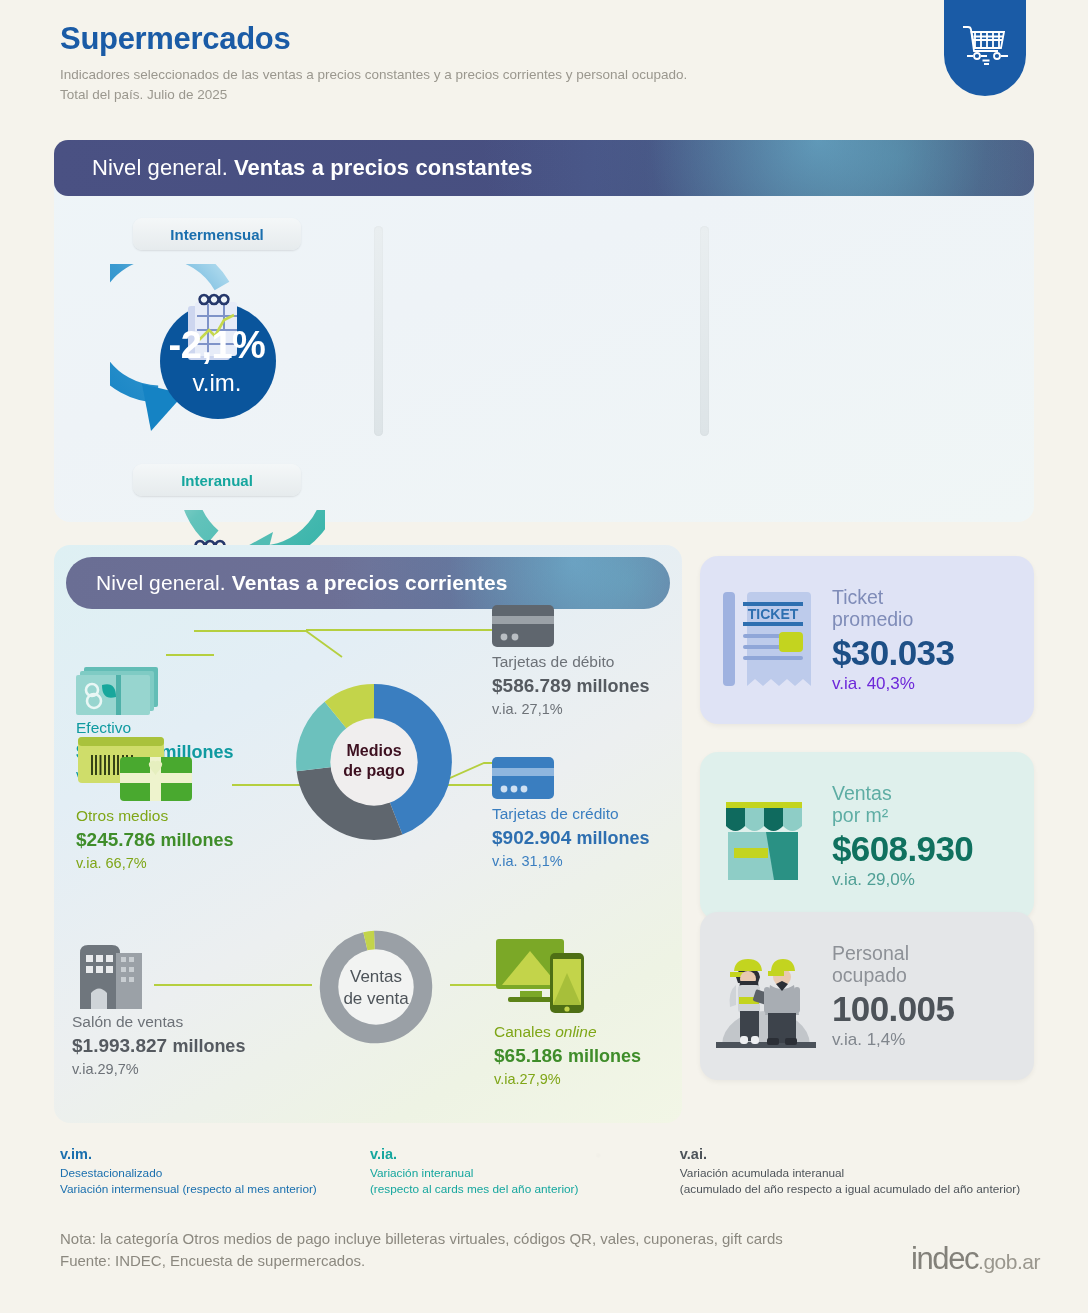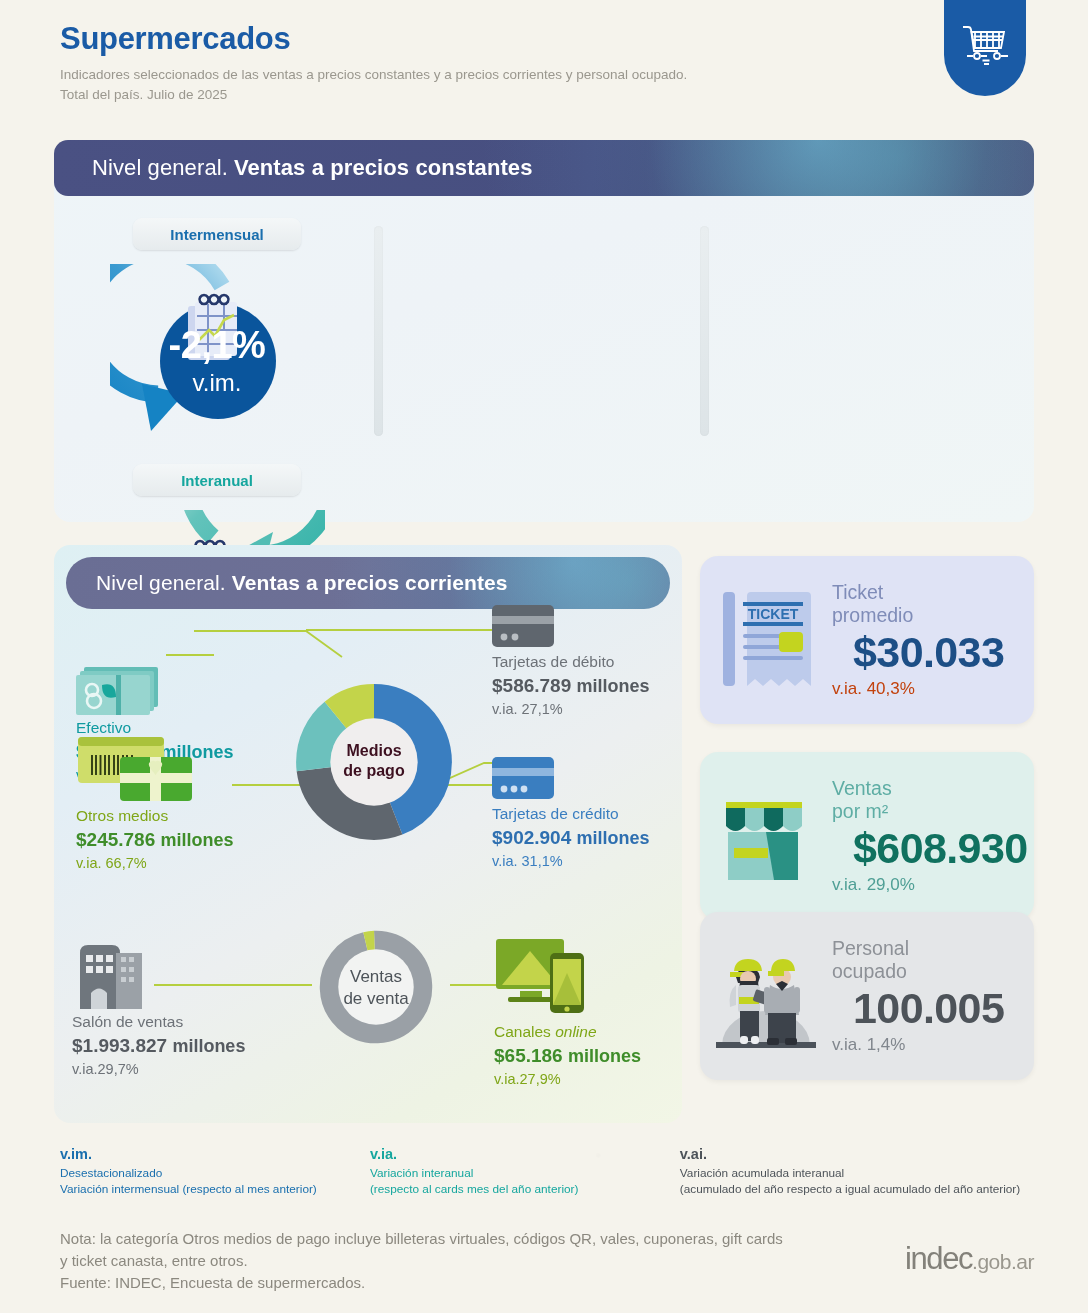--- a/index.html
+++ b/index.html
@@ -119,25 +119,25 @@
     position: absolute; left: 700px; width: 334px; height: 168px;
     border-radius: 18px; display: flex; align-items: center;
     box-shadow: 0 2px 5px rgba(0,0,0,0.05);
   }
   #card-ticket   { top: 556px; background: #dfe3f5; }
   #card-ventasm2 { top: 752px; background: #dff0ec; }
   #card-personal { top: 912px; background: #e4e6e8; }
   .card-icon { width: 132px; display: flex; justify-content: center; align-items: center; }
   .card-txt { flex: 1; }
   .card-label { font-size: 19.5px; line-height: 1.16; }
-  .card-value { font-size: 43px; font-weight: bold; line-height: 1.16; letter-spacing: -0.6px; margin-top: 2px; margin-left: 21px; }
+  .card-value { font-size: 35px; font-weight: bold; line-height: 1.16; letter-spacing: -0.6px; margin-top: 2px; }
   .card-var { font-size: 17px; margin-top: 1px; }
   #card-ticket   .card-label { color: #7f8cb8; }
   #card-ticket   .card-value { color: #1d4f86; }
-  #card-ticket   .card-var   { color: #c2410c; }
+  #card-ticket   .card-var   { color: #6d28d9; }
   #card-ventasm2 .card-label { color: #5eada4; }
   #card-ventasm2 .card-value { color: #10715f; }
   #card-ventasm2 .card-var   { color: #4f9f95; }
   #card-personal .card-label { color: #8d9197; }
   #card-personal .card-value { color: #4d5359; }
   #card-personal .card-var   { color: #80868d; }
 
   
   #legend { position: absolute; left: 60px; top: 1145px; width: 980px; display: flex; }
   .leg-col { width: 327px; }
@@ -145,21 +145,21 @@
   .leg-txt { font-size: 11.8px; line-height: 1.38; }
   #leg-vim .leg-key, #leg-vim .leg-txt { color: #1a6fae; }
   #leg-via .leg-key, #leg-via .leg-txt { color: #15a69e; }
   #leg-vai .leg-key, #leg-vai .leg-txt { color: #4d5359; }
 
   
   #footer-note {
     position: absolute; left: 60px; top: 1228px;
     font-size: 15px; color: #8b887f; line-height: 1.48;
   }
-  #indec-logo { position: absolute; right: 54px; top: 1241px; display: flex; align-items: baseline; }
+  #indec-logo { position: absolute; right: 48px; top: 1241px; display: flex; align-items: baseline; }
   #logo-indec { font-size: 31px; color: #83817a; letter-spacing: -1.4px; }
   #logo-gobar { font-size: 21px; color: #9a978e; letter-spacing: -0.5px; }
 </style>
 </head>
 <body>
 
 <div class="paper-noise"></div>
 
 <div id="header">
   <div id="title">Supermercados</div>
@@ -567,20 +567,19 @@
   </div>
   <div class="leg-col" id="leg-vai" style="width:380px">
     <div class="leg-key">v.ai.</div>
     <div class="leg-txt">Variación acumulada interanual</div>
     <div class="leg-txt">(acumulado del año respecto a igual acumulado del año anterior)</div>
   </div>
 </div>
 
 <div id="footer-note">
   <div>Nota: la categoría Otros medios de pago incluye billeteras virtuales, códigos QR, vales, cuponeras, gift cards</div>
-  <div>y ticket canasta, entre otros.</div>
   <div>Fuente: INDEC, Encuesta de supermercados.</div>
 </div>
 
 <div id="indec-logo">
   <span id="logo-indec">indec</span>
   <span id="logo-gobar">.gob.ar</span>
 </div>
 
 </body></html>

